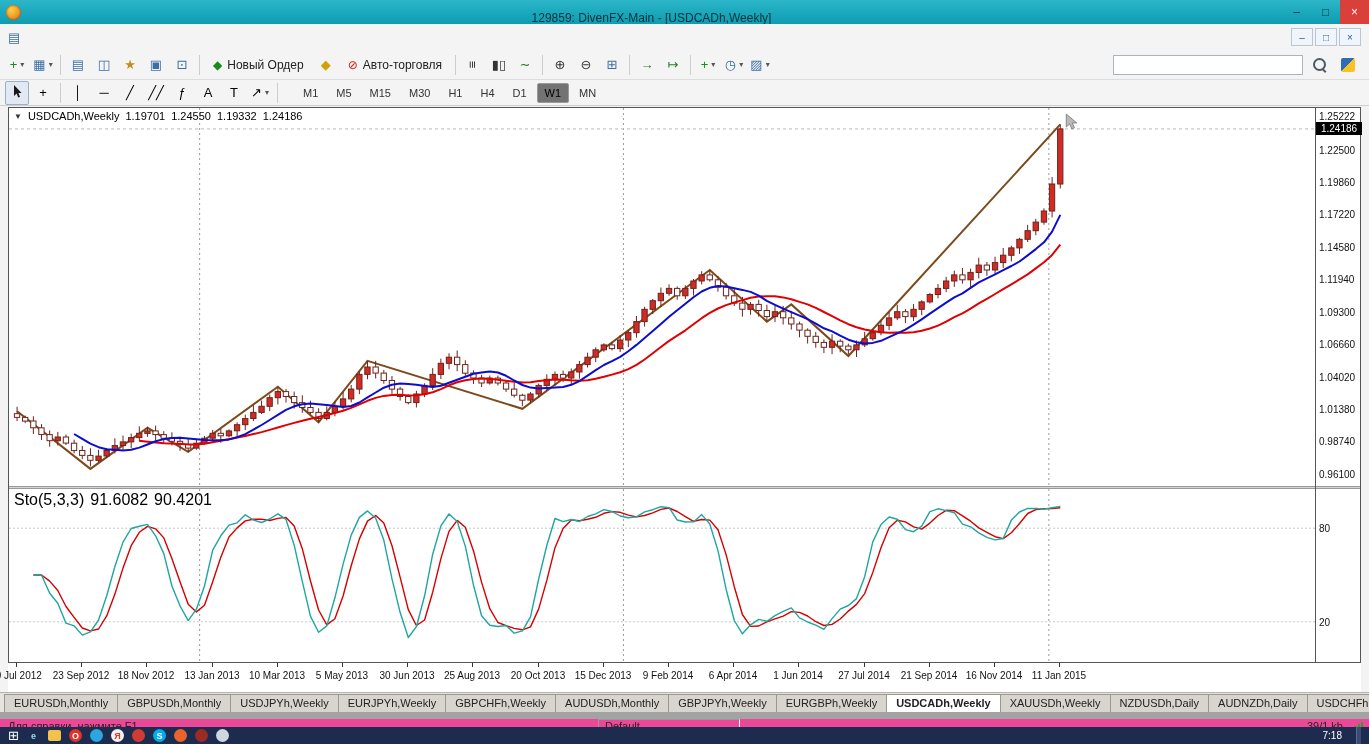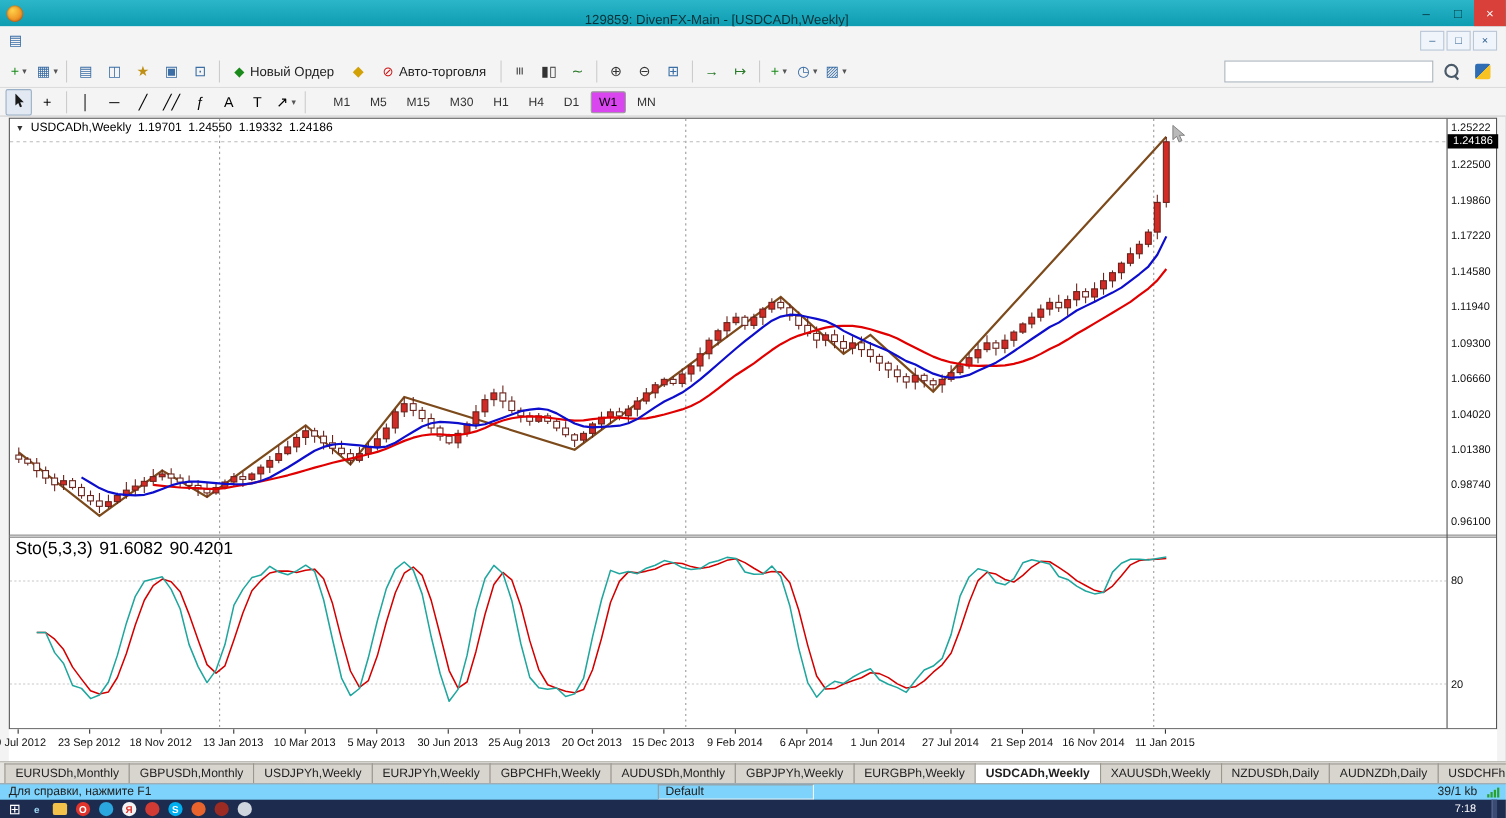--- a/index.html
+++ b/index.html
@@ -28,21 +28,21 @@
   .tb-group{display:flex;align-items:center;}
   .tb-btn{height:22px;min-width:22px;display:inline-flex;align-items:center;justify-content:center;margin:0 1px;border:1px solid transparent;border-radius:2px;font-size:13px;line-height:1;cursor:default;}
   .tb-btn.active{background:#e2e9f2;border:1px solid #9ab0c6;}
   .tb-labeled{padding:0 7px;font-size:12px;color:#222;gap:5px;}
   .tb-glyph{display:inline-block;}
   .tb-caret{font-size:8px;color:#555;margin-left:3px;}
   .tb-sep{width:1px;height:20px;background:#cccccc;margin:0 4px;display:inline-block;}
   .rot90{transform:rotate(90deg);}
   .tf-group{display:flex;align-items:center;margin-left:12px;justify-content:space-between;}
   .tf-btn{font-size:11px;color:#333;padding:3px 7px;margin:0 1px;border:1px solid transparent;border-radius:2px;}
-  .tf-btn.active{background:#d946ef;border:1px solid #9a9a9a;color:#000;}
+  .tf-btn.active{background:#737373;border:1px solid #9a9a9a;color:#000;}
   .search-wrap{margin-left:auto;display:flex;align-items:center;margin-right:8px;gap:3px;}
   .search-input{width:178px;height:18px;border:1px solid #aab4bd;font-size:11px;padding:0 5px;background:#fff;}
   .mag{width:9px;height:9px;border:2px solid #4a5a68;border-radius:50%;position:relative;display:inline-block;}
   .mag::after{content:"";position:absolute;width:2px;height:5px;background:#4a5a68;left:8px;top:8px;transform:rotate(-45deg);}
   .mql5{width:14px;height:14px;border-radius:2px;background:linear-gradient(135deg,#2e6db4 50%,#f7c324 50%);display:inline-block;}
 
   
   .chart-frame{position:absolute;left:8px;top:107px;width:1353px;height:556px;background:#fff;border:1px solid #555;box-sizing:border-box;}
   #main-chart{position:absolute;left:0;top:0;}
   #sto-chart{position:absolute;left:0;top:381px;}
@@ -56,21 +56,21 @@
   .date-axis{position:absolute;left:8px;top:663px;width:1353px;height:29px;background:#fff;}
   .date-tick{position:absolute;top:0;width:1px;height:4px;background:#333;}
   .date-label{position:absolute;top:7px;width:74px;text-align:center;font-size:10px;color:#111;}
 
   
   .tabs-row{position:absolute;left:0;top:692px;width:100%;height:20px;background:#e6e4e0;border-top:1px solid #b5b2ac;display:flex;align-items:flex-end;padding-left:4px;box-sizing:border-box;}
   .tab{font-size:11px;color:#222;background:#d8d5cf;border:1px solid #9a978f;border-bottom:none;padding:2px 9px 3px;margin-right:-1px;white-space:nowrap;}
   .tab.active{background:#fff;font-weight:bold;}
 
   
-  .status-bar{position:absolute;left:0;top:712px;width:100%;height:15px;background:#7dd3fc;border-top:1px solid #a3a3a3;font-size:11px;color:#222;}
+  .status-bar{position:absolute;left:0;top:712px;width:100%;height:15px;background:#ec4899;border-top:7px solid #a3a3a3;font-size:11px;color:#222;}
   .status-help{position:absolute;left:8px;top:1px;}
   .status-profile{position:absolute;left:598px;top:0px;width:128px;height:12px;border:1px solid;border-color:#9a9a9a #f5f5f5 #f5f5f5 #9a9a9a;padding:0 6px;font-size:11px;}
   .status-traffic{position:absolute;right:26px;top:1px;}
   .signal-bars{position:absolute;right:6px;top:3px;display:flex;align-items:flex-end;gap:1px;}
   .signal-bars span{width:2px;background:#2aa12a;display:inline-block;}
   .signal-bars span:nth-child(1){height:3px;}
   .signal-bars span:nth-child(2){height:5px;}
   .signal-bars span:nth-child(3){height:7px;}
   .signal-bars span:nth-child(4){height:9px;}
 

